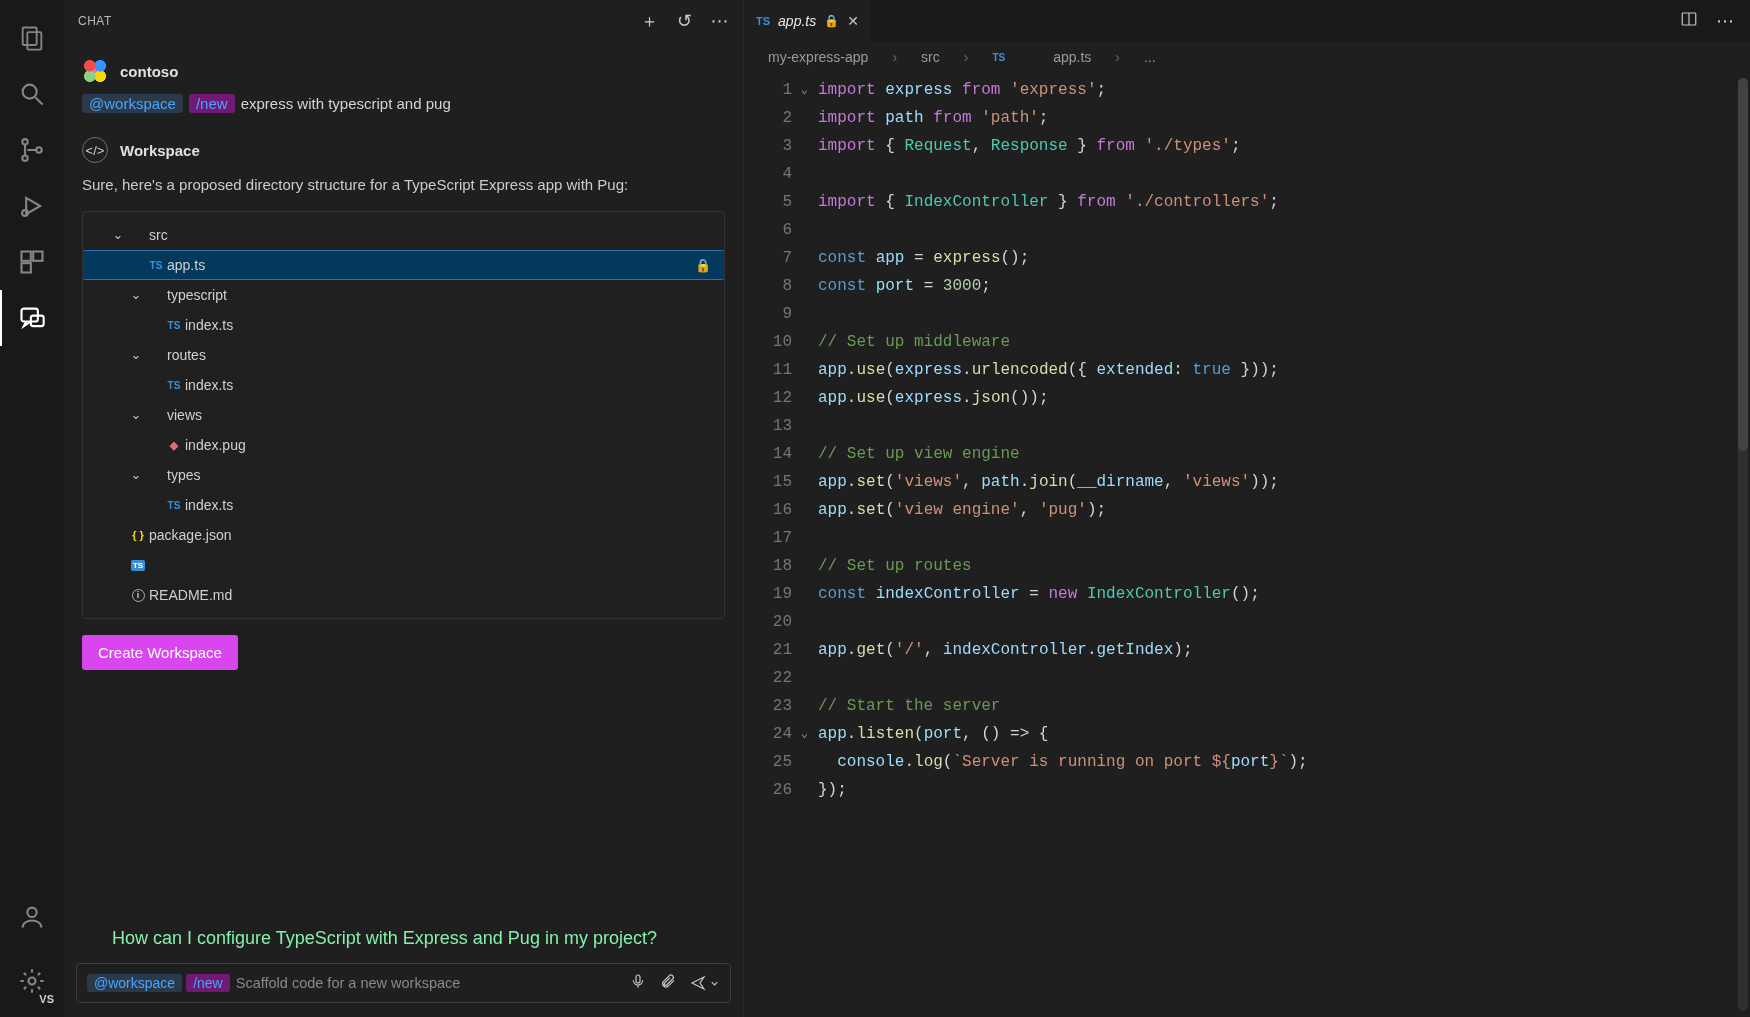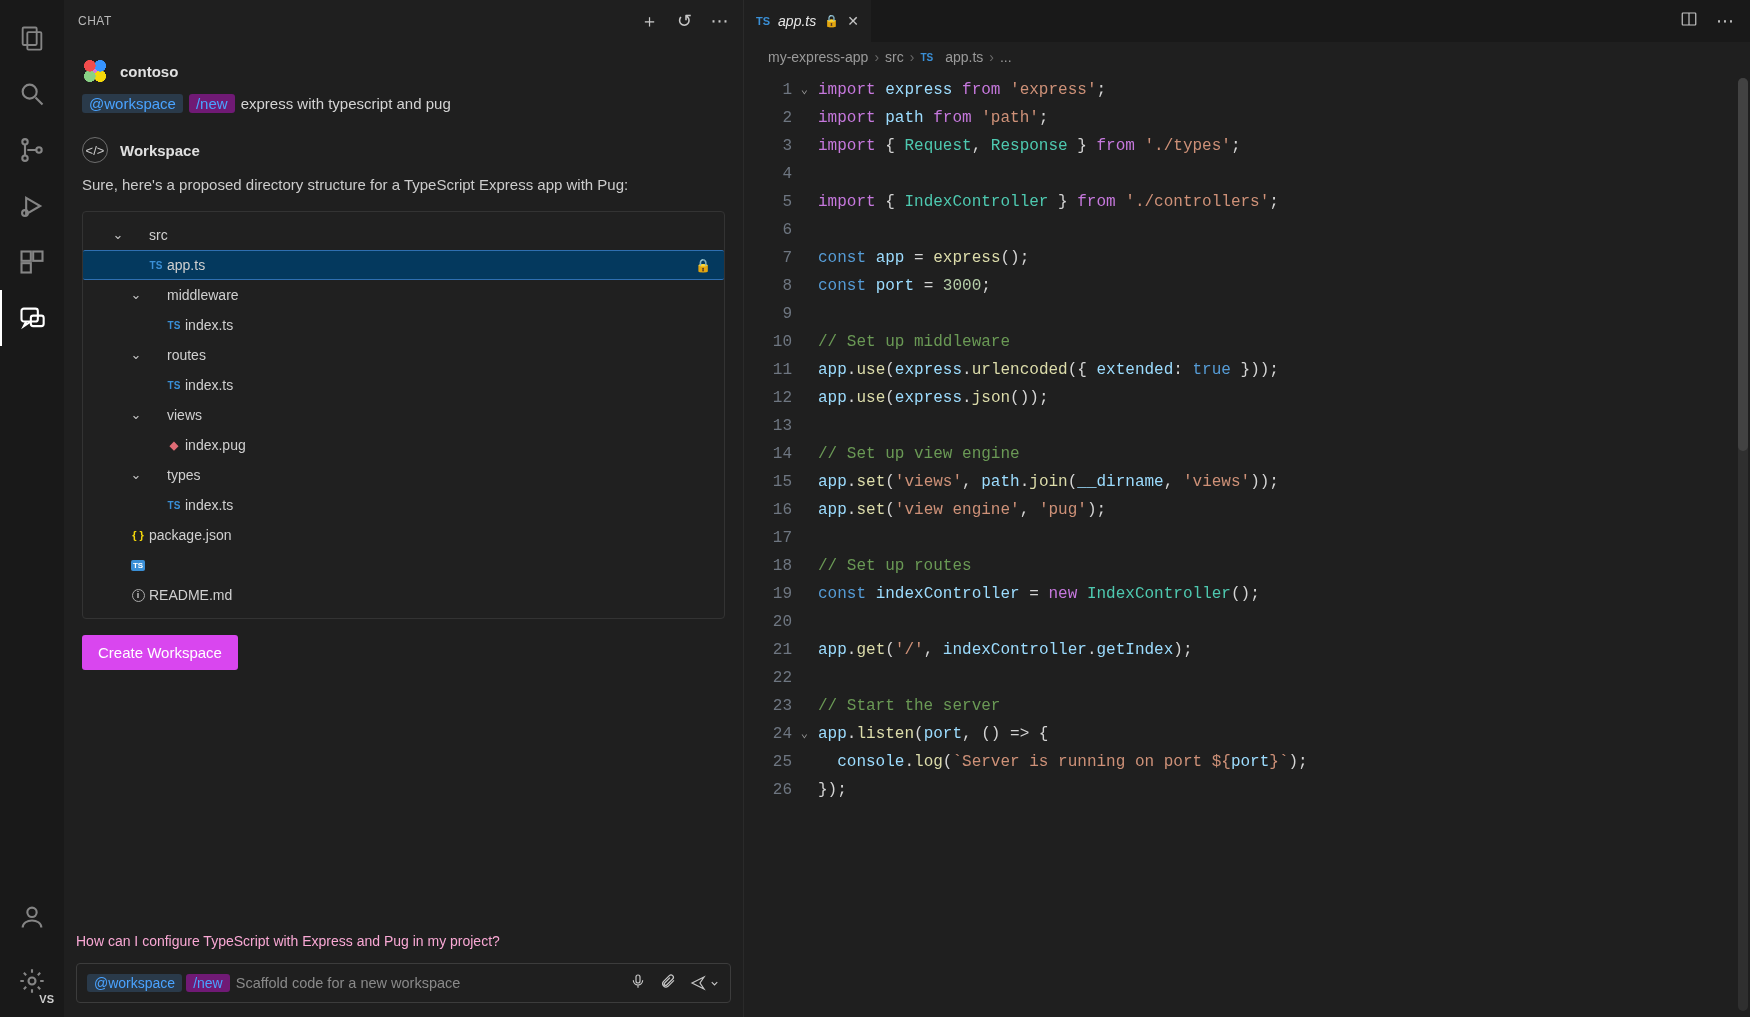--- a/index.html
+++ b/index.html
@@ -129,21 +129,21 @@
     background: #d946ef;
     color: #fff;
     border: none;
     padding: 9px 16px;
     border-radius: 3px;
     font-size: 15px;
     cursor: pointer;
   }
 
   .chat-footer { padding: 10px 12px 14px 12px; }
-  .suggestion-link { color: #f9a8d4; font-size: 14px; cursor: pointer; }
+  .suggestion-link { color: #86efac; font-size: 18px; cursor: pointer; margin-left: 36px; }
   .chat-input {
     margin-top: 14px;
     display: flex; align-items: center;
     background: #1f1f1f;
     border: 1px solid #3c3c3c;
     border-radius: 4px;
     height: 40px;
     padding: 0 10px;
   }
   .chat-input .pill { font-size: 14px; }
@@ -167,21 +167,21 @@
     font-style: italic;
   }
   .tab .ts-badge { color:#3a8fd6; font-weight:700; font-size:11px; font-style:normal; }
   .tab .lock { font-size:12px; color:#c5c5c5; font-style:normal; }
   .tab .close { font-size:14px; color:#c5c5c5; cursor:pointer; font-style:normal; }
   .tab-bar .spacer { flex:1; }
   .tab-bar-actions { display:flex; align-items:center; gap:18px; padding:0 16px; color:#c5c5c5; }
   .tab-bar-actions span { cursor:pointer; font-size:18px; }
 
   .breadcrumbs {
-    height: 30px; display:flex; align-items:center; gap:6px;
+    height: 30px; display:flex; align-items:center; gap:24px;
     padding: 0 24px; color:#9a9a9a; font-size:14px;
   }
   .breadcrumbs .sep { color:#6a6a6a; }
   .breadcrumbs .ts-badge { color:#3a8fd6; font-weight:700; font-size:10px; }
 
   .code-area { flex:1; display:flex; font-family: Consolas, "Courier New", monospace; font-size:16px; line-height: 28px; position:relative; }
   .gutter {
     width: 74px; text-align: right; color:#6e7681; padding-right: 6px;
     user-select:none; padding-top: 4px;
   }
@@ -312,21 +312,21 @@
               <span class="tree-indent" style="width:44px"></span>
               <span class="tree-chevron"></span>
               <span class="tree-icon ic-ts">TS</span>
               <span class="tree-label">app.ts</span>
               <span class="tree-lock">🔒</span>
             </div>
             <div class="tree-row">
               <span class="tree-indent" style="width:44px"></span>
               <span class="tree-chevron">⌄</span>
               <span class="tree-icon"></span>
-              <span class="tree-label">middleware</span>
+              <span class="tree-label">typescript</span>
             </div>
             <div class="tree-row">
               <span class="tree-indent" style="width:62px"></span>
               <span class="tree-chevron"></span>
               <span class="tree-icon ic-ts">TS</span>
               <span class="tree-label">index.ts</span>
             </div>
             <div class="tree-row">
               <span class="tree-indent" style="width:44px"></span>
               <span class="tree-chevron">⌄</span>

